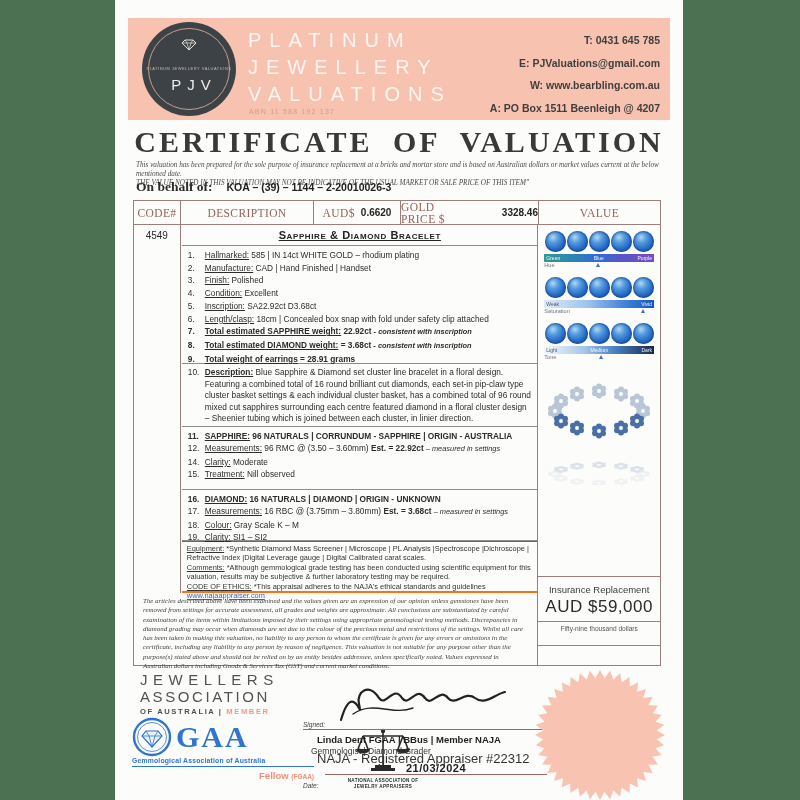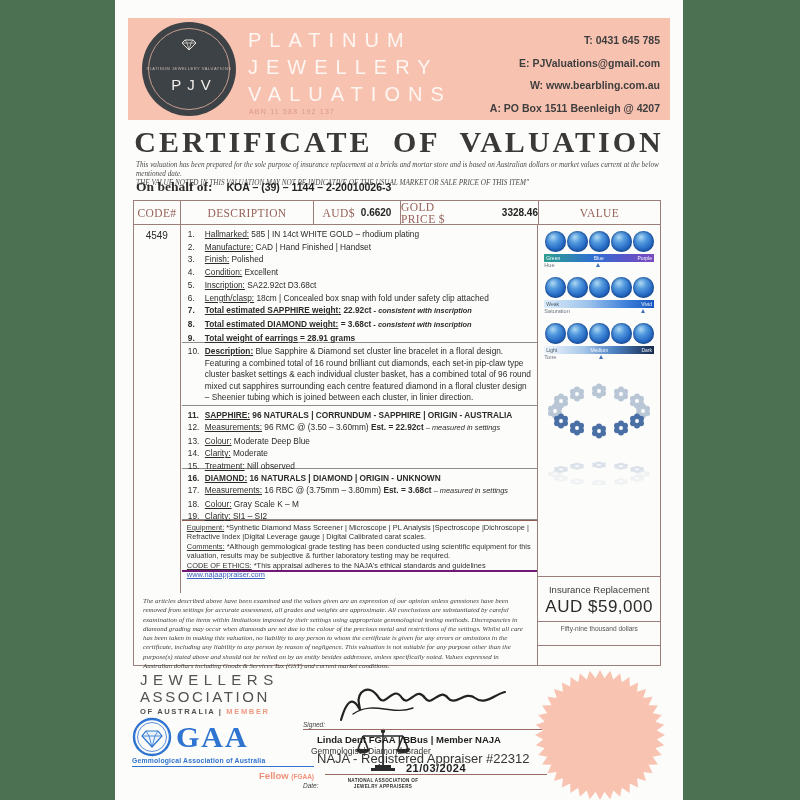--- a/index.html
+++ b/index.html
@@ -42,21 +42,21 @@
   .sec-11 .row{line-height:12.4px;}
   .sec-16{height:51px;border-bottom:1px solid #8d8d8d;}
   .sec-16 .row{line-height:12.4px;}
   .row{display:flex;}
   .row .n{width:17px;flex:none;}
   .row .body{flex:1;}
   .lbl{text-decoration:underline;}
   .bt{font-weight:bold;}
   .note{font-style:italic;font-size:7.4px;}
   .row.b{font-weight:bold;}
-  .equip{box-sizing:border-box;height:52px;margin:0;border:1.4px solid #8d5a50;border-left:none;border-right:none;border-bottom:2px solid #701a75;padding:2px 5px;font-size:7.4px;line-height:9.4px;color:#333;}
+  .equip{box-sizing:border-box;height:52px;margin:0;border:1.4px solid #8d5a50;border-left:none;border-right:none;border-bottom:2px solid #f97316;padding:2px 5px;font-size:7.4px;line-height:9.4px;color:#333;}
   .equip .lbl{text-decoration:underline;}
   .link{color:#3a5fc0;text-decoration:underline;cursor:pointer;}
   .fine-print{position:absolute;left:0;top:368px;width:403px;height:72px;box-sizing:border-box;padding:3px 9px;font-family:"Liberation Serif",serif;font-style:italic;font-size:6.9px;line-height:9.3px;color:#3e3e3c;}
   
   .value-col{position:absolute;left:403.3px;top:0;right:0;height:440px;border-left:1.3px solid #9c7f7b;box-sizing:border-box;}
   .gem-group{margin-top:6px;}
   .gem-row{display:flex;justify-content:center;gap:1px;margin-bottom:2px;}
   .gem{width:21px;height:21px;border-radius:50%;background:radial-gradient(circle at 38% 30%,#aed8f2 0%,#549bdf 28%,#2a6fc8 58%,#14folder 100%);background:radial-gradient(circle at 38% 30%,#aed8f2 0%,#549bdf 28%,#2a6fc8 58%,#144a9e 100%);box-shadow:inset 0 0 3px #0b2f6b;}
   .bar{position:relative;height:8px;margin:0 6px;display:flex;justify-content:space-between;align-items:center;padding:0 2px;box-sizing:border-box;}
   .bar span{font-size:5px;line-height:8px;}
@@ -150,20 +150,23 @@
           <span>GOLD PRICE $</span>
           <span class="num">3328.46</span>
         </div>
       <div class="th c-val">VALUE</div>
     </div>
     <div class="tbody">
       <div class="code-col">
         <div class="code-val">4549</div>
       </div>
       <div class="desc-col">
+        <div class="item-title">
+            <span>Sapphire &amp; Diamond Bracelet</span>
+          </div>
 
         <div class="sec sec-1">
           <div class="row">
               <span class="n">1.</span>
               <span class="body"><span class="lbl">Hallmarked:</span><span class="txt"> 585 | IN 14ct WHITE GOLD – rhodium plating</span></span>
             </div>
           <div class="row">
               <span class="n">2.</span>
               <span class="body"><span class="lbl">Manufacture:</span><span class="txt"> CAD | Hand Finished | Handset</span></span>
             </div>
@@ -205,24 +208,20 @@
         </div>
 
         <div class="sec sec-11">
           <div class="row b">
               <span class="n">11.</span>
               <span class="body"><span class="lbl">SAPPHIRE:</span><span class="txt"> 96 NATURALS | CORRUNDUM - SAPPHIRE | ORIGIN - AUSTRALIA</span></span>
             </div>
           <div class="row">
               <span class="n">12.</span>
               <span class="body"><span class="lbl">Measurements:</span><span class="txt"> 96 RMC @ (3.50 – 3.60mm) </span><span class="bt">Est. = 22.92ct</span><span class="note"> – measured in settings</span></span>
-            </div>
-          <div class="row">
-              <span class="n">13.</span>
-              <span class="body"><span class="lbl">Colour:</span><span class="txt"> Moderate Deep Blue</span></span>
             </div>
           <div class="row">
               <span class="n">14.</span>
               <span class="body"><span class="lbl">Clarity:</span><span class="txt"> Moderate</span></span>
             </div>
           <div class="row">
               <span class="n">15.</span>
               <span class="body"><span class="lbl">Treatment:</span><span class="txt"> Nill observed</span></span>
             </div>
         </div>

